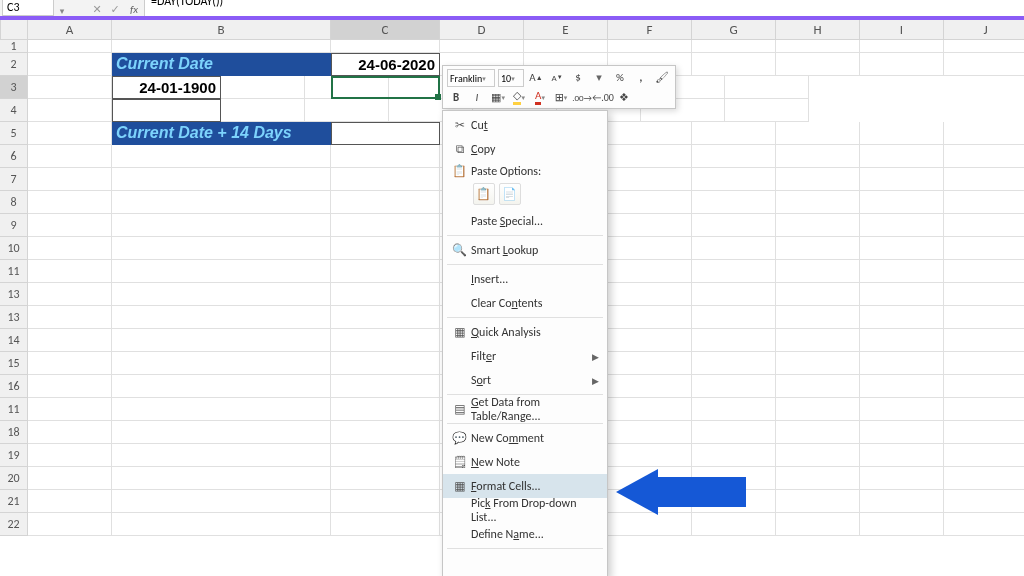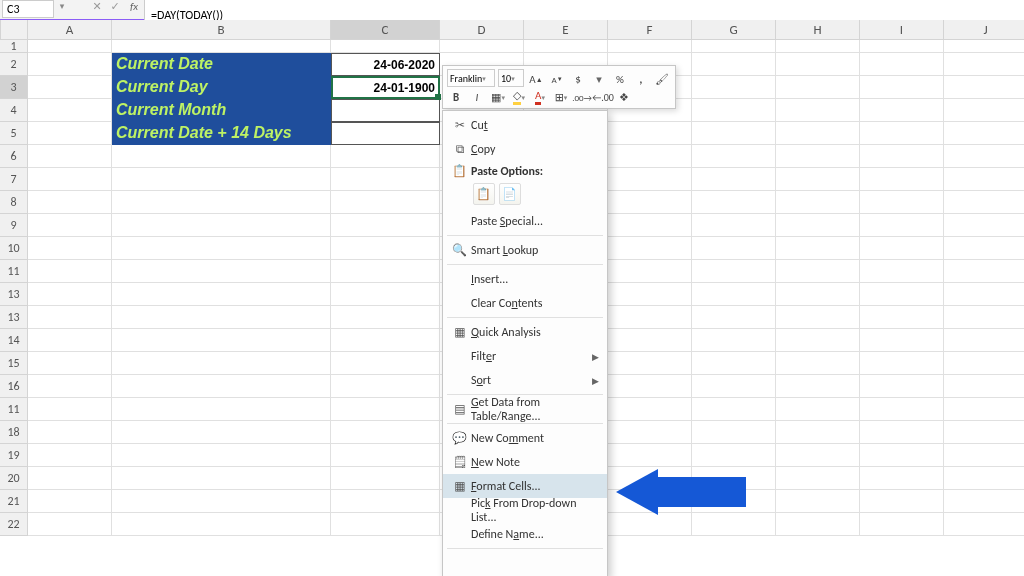--- a/index.html
+++ b/index.html
@@ -1,18 +1,18 @@
 <!DOCTYPE html>
 <html><head>
 <meta charset="utf-8">
 <style>
 * { box-sizing: border-box; margin: 0; padding: 0; font-family: Calibri, Arial, sans-serif; }
 body { background: #fff; width: 1024px; height: 576px; overflow: hidden; position: relative; }
 
-.formula-bar { display: flex; align-items: flex-start; height: 20px; background: #f3f3f3; border-bottom: 1px solid #8b5cf6; font-size: 12px; }
+.formula-bar { display: flex; align-items: flex-end; height: 20px; background: #f3f3f3; border-bottom: 4px solid #8b5cf6; font-size: 12px; }
 .name-box { width: 52px; height: 18px; background: #fff; border: 1px solid #ccc; margin: 0 2px; padding: 0 4px; display: flex; align-items: center; }
 .name-box-dd { width: 12px; color: #888; font-size: 9px; text-align: center; }
 .fb-btn { width: 18px; text-align: center; color: #999; font-size: 11px; }
 .fx-label { font-style: italic; width: 20px; text-align: center; color: #666; font-size: 11px; }
 .formula-input { flex: 1; background: #fff; border-left: 1px solid #ccc; height: 30px; padding: 10px 6px; display: flex; align-items: center; }
 
 .sheet { display: flex; position: relative; }
 .corner { width: 28px; height: 20px; background: #f0f0f0; border: 1px solid #d4d4d4; border-top: none; }
 .col-headers { display: flex; }
 .col-header { height: 20px; background: #f0f0f0; border-right: 1px solid #d4d4d4; border-bottom: 1px solid #d4d4d4; display: flex; align-items: center; justify-content: center; font-size: 13px; color: #555; }
@@ -20,28 +20,28 @@
 .col-D, .col-E, .col-F, .col-G, .col-H, .col-I, .col-J { width: 84px; }
 .col-header.sel { background: #d2d2d2; }
 
 .grid { position: relative; }
 .row { display: flex; }
 .row-header { width: 28px; background: #f0f0f0; border-right: 1px solid #d4d4d4; border-bottom: 1px solid #d4d4d4; display: flex; align-items: center; justify-content: center; font-size: 12px; color: #555; height: 23px; }
 .row-header.sel { background: #d2d2d2; }
 .cell { border-right: 1px solid #e0e0e0; border-bottom: 1px solid #e0e0e0; height: 23px; display: flex; align-items: center; padding: 0 4px; font-size: 15px; overflow: hidden; white-space: nowrap; position: relative; }
 .row1 .cell, .row1 .row-header { height: 13px; }
 
-.hdr-cell { background: #1f4e9c; color: #bef264; font-weight: bold; font-family: 'Arial Black', 'Franklin Gothic Heavy', sans-serif; font-style: italic; font-size: 16px; border-right: 1px solid #1f4e9c; border-bottom: 1px solid #1f4e9c; }
-.val-cell { text-align: center; justify-content: flex-end; font-weight: bold; font-family: 'Arial Black', 'Franklin Gothic Heavy', sans-serif; font-size: 12px; border: 1px solid #555; }
+.hdr-cell { background: #1f4e9c; color: #7dd3fc; font-weight: bold; font-family: 'Arial Black', 'Franklin Gothic Heavy', sans-serif; font-style: italic; font-size: 16px; border-right: 1px solid #1f4e9c; border-bottom: 1px solid #1f4e9c; }
+.val-cell { text-align: center; justify-content: flex-end; font-weight: bold; font-family: 'Arial Black', 'Franklin Gothic Heavy', sans-serif; font-size: 15px; border: 1px solid #555; }
 
 .active-cell-border { position: absolute; border: 2px solid #217346; pointer-events: none; }
 .active-cell-border .handle { position: absolute; right: -3px; bottom: -3px; width: 6px; height: 6px; background: #217346; }
 
 .mini-toolbar { position: absolute; background: #fdfdfd; border: 1px solid #c6c6c6; box-shadow: 2px 2px 6px rgba(0,0,0,0.15); padding: 3px 4px; display: flex; flex-direction: column; gap: 2px; font-size: 11px; }
-.mt-row { display: flex; align-items: flex-end; gap: 3px; }
+.mt-row { display: flex; align-items: flex-start; gap: 3px; }
 .mt-font { width: 48px; height: 18px; border: 1px solid #ccc; font-size: 10px; padding: 0 2px; display: flex; align-items: center; }
 .mt-size { width: 26px; height: 18px; border: 1px solid #ccc; font-size: 10px; padding: 0 2px; display: flex; align-items: center; }
 .mt-btn { width: 18px; height: 16px; display: flex; align-items: center; justify-content: center; font-size: 11px; color: #444; cursor: pointer; }
 .mt-btn.aa1 { font-size: 11px; } .mt-btn.aa2 { font-size: 9px; }
 .mt-dropdown { font-size: 7px; color: #888; }
 
 .context-menu { position: absolute; background: #fdfdfd; border: 1px solid #c6c6c6; box-shadow: 3px 3px 8px rgba(0,0,0,0.2); width: 166px; font-size: 12px; color: #333; padding: 2px 0; }
 .cm-item { display: flex; align-items: center; height: 24px; padding: 0 8px 0 6px; cursor: default; }
 .cm-item.hover { background: #d7e4ec; }
 .cm-icon { width: 22px; display: flex; align-items: center; justify-content: center; font-size: 12px; color: #555; }
@@ -114,34 +114,32 @@
           <div class="cell col-E"></div>
           <div class="cell col-F"></div>
           <div class="cell col-G"></div>
           <div class="cell col-H"></div>
           <div class="cell col-I"></div>
           <div class="cell col-J"></div>
       </div>
       <div class="row">
         <div class="row-header sel">3</div>
         <div class="cell col-A"></div>
-        <div class="cell col-B hdr-cell">Current Day</div>
         <div class="cell col-C val-cell">24-01-1900</div>
         <div class="cell col-D"></div>
           <div class="cell col-E"></div>
           <div class="cell col-F"></div>
           <div class="cell col-G"></div>
           <div class="cell col-H"></div>
           <div class="cell col-I"></div>
           <div class="cell col-J"></div>
       </div>
       <div class="row">
         <div class="row-header">4</div>
         <div class="cell col-A"></div>
-        <div class="cell col-B hdr-cell">Current Month</div>
         <div class="cell col-C val-cell"></div>
         <div class="cell col-D"></div>
           <div class="cell col-E"></div>
           <div class="cell col-F"></div>
           <div class="cell col-G"></div>
           <div class="cell col-H"></div>
           <div class="cell col-I"></div>
           <div class="cell col-J"></div>
       </div>
       <div class="row">
@@ -434,21 +432,21 @@
   <div class="cm-item">
       <span class="cm-icon">✂</span>
       <span class="cm-label"><span>Cu</span><u class="ul">t</u></span>
     </div>
   <div class="cm-item">
       <span class="cm-icon">⧉</span>
       <span class="cm-label"><u class="ul">C</u>opy</span>
     </div>
   <div class="cm-item" style="height:20px">
       <span class="cm-icon">📋</span>
-      <span class="cm-label" style="font-weight:bold">Paste Options:</span>
+      <span class="cm-label" style="font-weight:normal">Paste Options:</span>
     </div>
   <div class="cm-paste-icons">
     <div class="paste-ico">📋</div>
     <div class="paste-ico">📄</div>
   </div>
   <div class="cm-item">
       <span class="cm-icon"></span>
       <span class="cm-label">Paste <u class="ul">S</u>pecial...</span>
     </div>
   <div class="cm-sep"></div>

